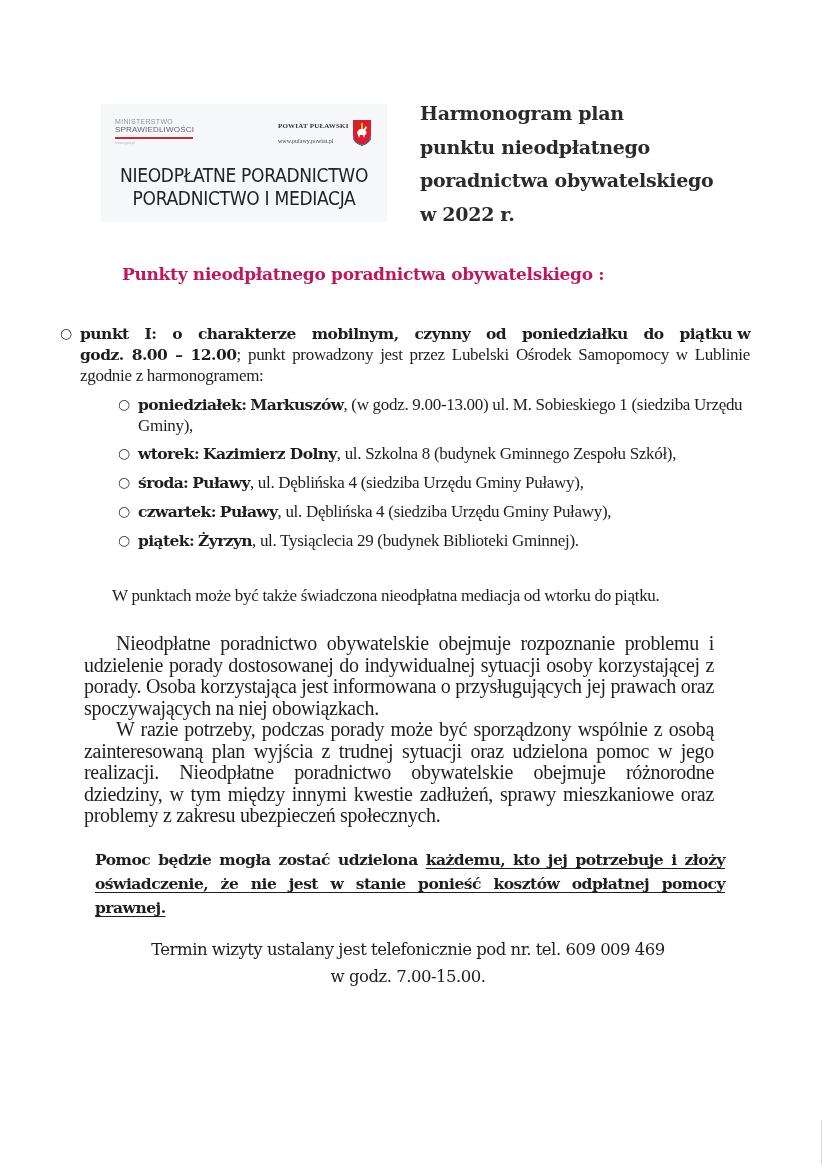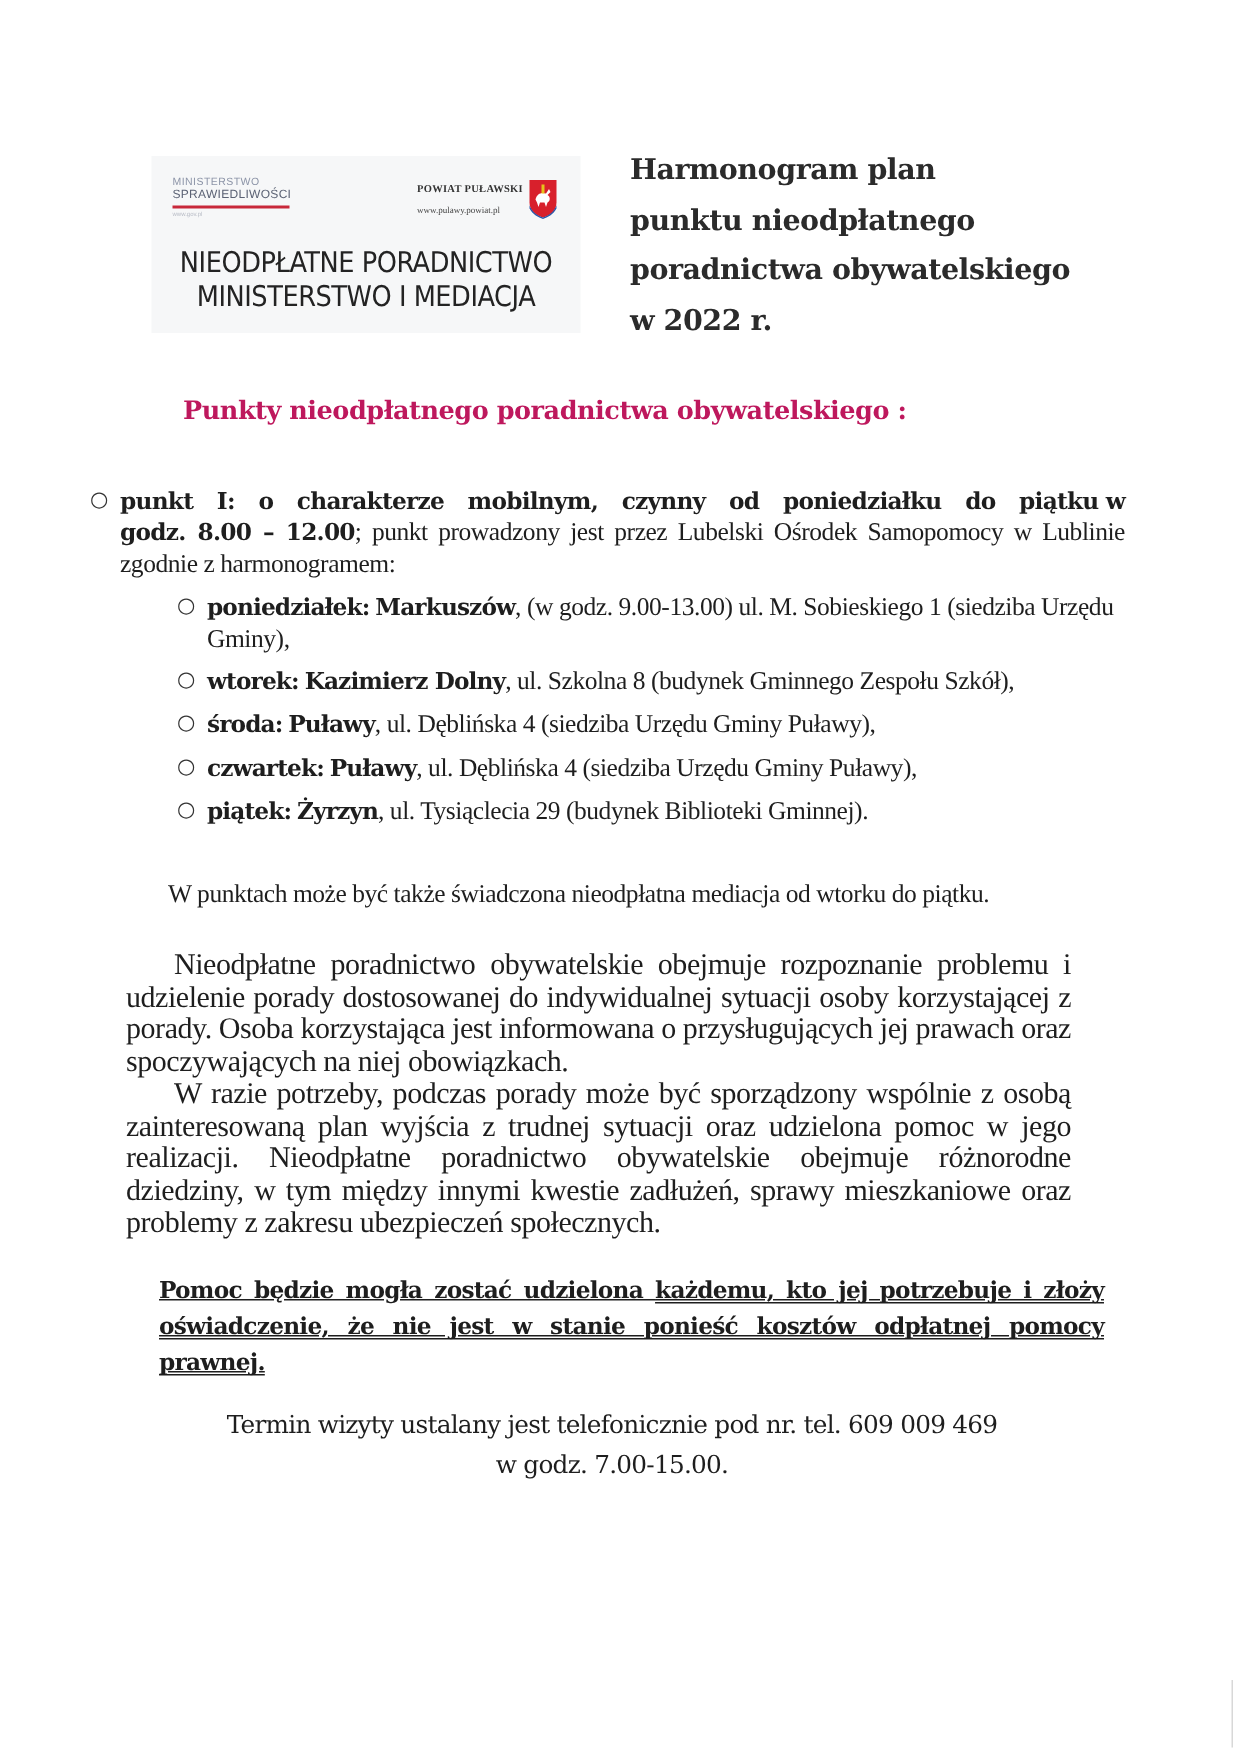--- a/index.html
+++ b/index.html
@@ -39,22 +39,22 @@
   .item-main .bold2 { font-family: "DejaVu Serif", serif; font-weight: bold; font-size: 15.5px; letter-spacing: -0.5px; }
 
   .sub { position: absolute; left: 138px; width: 612px; font-size: 17px; line-height: 21px; }
   .sub b { font-family: "DejaVu Serif", serif; font-size: 15.5px; letter-spacing: -0.6px; }
 
   .note { position: absolute; left: 78px; top: 585px; font-size: 17px; margin-left: 34px; }
 
   .para { position: absolute; left: 84px; width: 630px; font-size: 20px; line-height: 21.5px; text-align: justify; }
   .para .indent { display: inline-block; width: 32px; }
 
-  .emph { position: absolute; left: 106px; top: 848px; width: 630px; font-family: "DejaVu Serif", serif; font-weight: bold;
-          font-size: 15.5px; line-height: 24px; text-align: justify; letter-spacing: -0.5px; color: #1e1e1e; text-decoration: underline; }
+  .emph { position: absolute; left: 95px; top: 848px; width: 630px; font-family: "DejaVu Serif", serif; font-weight: bold;
+          font-size: 15.5px; line-height: 24px; text-align: justify; letter-spacing: -0.5px; color: #1e1e1e; }
   .emph u { text-decoration: underline; text-underline-offset: 3px; }
 
   .contact { position: absolute; left: 0; width: 816px; top: 936px; text-align: center; font-family: "DejaVu Serif", serif;
              font-weight: normal; font-size: 16.5px; line-height: 27px; letter-spacing: -0.5px; color: #1e1e1e; }
 
   .scan-edge { position: absolute; right: 4px; top: 1120px; width: 1px; height: 45px; background: #d8d8d8; }
 </style>
 </head>
 <body>
 
@@ -72,21 +72,21 @@
       <div class="u">www.pulawy.powiat.pl</div>
     </div>
     <svg class="crest" viewBox="0 0 20 27">
       <path d="M1 1 H19 V16 C19 22 14 25 10 26 C6 25 1 22 1 16 Z" fill="#d8202c"></path>
       <path d="M1 18 C3 23 7 25 10 26 C13 25 17 23 19 18 L19 20 C17 24 13 26 10 27 C7 26 3 24 1 20 Z" fill="#2c56a8"></path>
       <path d="M5 14 C6 10 9 9 12 10 L14 7 L15 9 L13 11 C15 12 15 15 13 16 L12 19 L11 16 L8 16 L7 19 L6 16 Z" fill="#ffffff"></path>
       <rect x="9" y="4" width="2" height="6" fill="#e6c21c"></rect>
     </svg>
     <div class="logo-title">
       <div>NIEODPŁATNE PORADNICTWO</div>
-      <div>MINISTERSTWO I MEDIACJA</div>
+      <div>PORADNICTWO I MEDIACJA</div>
     </div>
   </div>
 
   <div class="doc-title">
     <div>Harmonogram plan</div>
     <div>punktu nieodpłatnego</div>
     <div>poradnictwa obywatelskiego</div>
     <div>w 2022 r.</div>
   </div>
 

